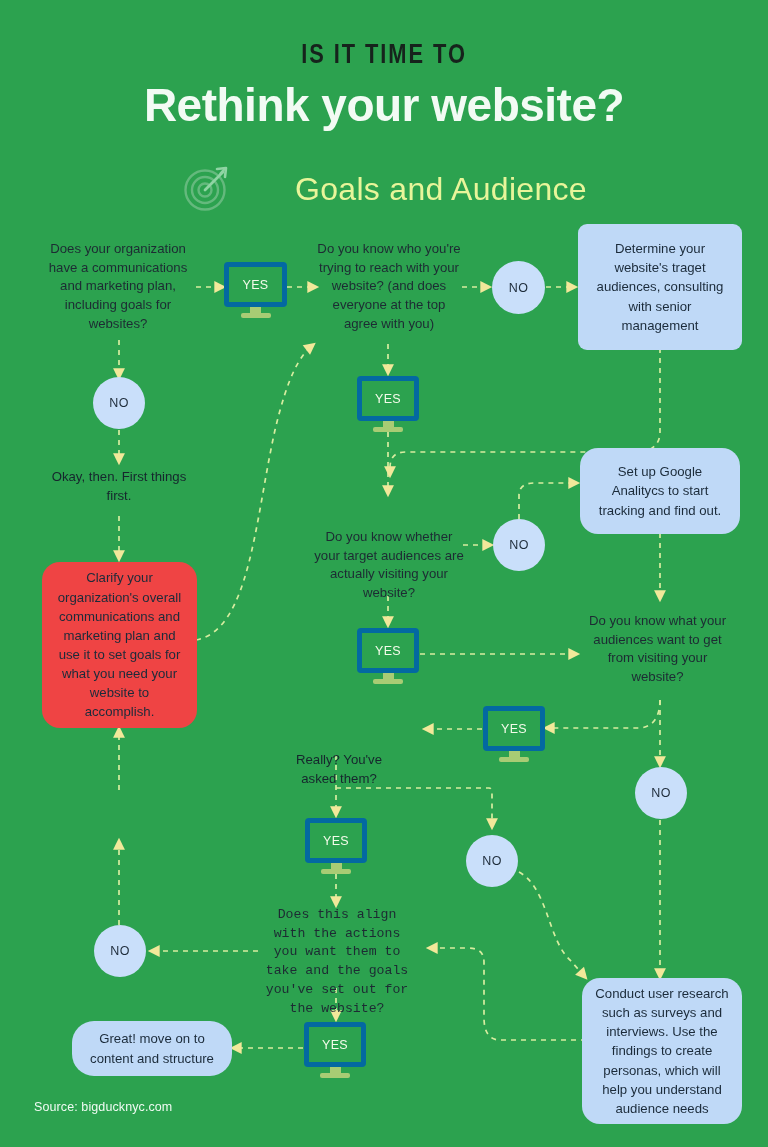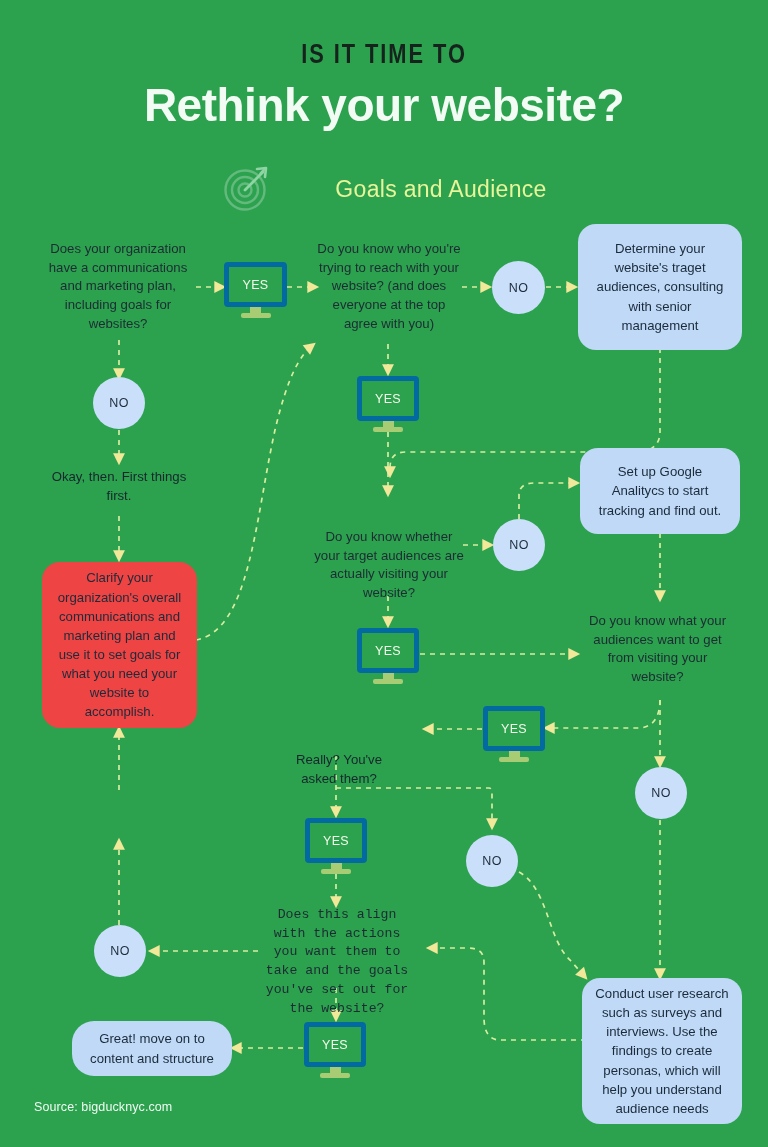--- a/index.html
+++ b/index.html
@@ -31,21 +31,21 @@
     font-size:46px;
     font-weight:bold;
     letter-spacing:-0.5px;
   }
   .section-row{
     position:absolute;left:0;right:0;top:160px;
     display:flex;align-items:center;justify-content:center;gap:18px;
   }
   .section-title{
     color:#e8f59a;
-    font-size:23px;
+    font-size:32px;
     letter-spacing:0.3px;
     margin-left:42px;
   }
   .target-icon{display:block;}
 
   
   #wires{position:absolute;left:0;top:0;width:768px;height:1147px;pointer-events:none;}
 
   
   .node{position:absolute;box-sizing:border-box;}
@@ -202,21 +202,21 @@
 
   <div class="node q" style="left:38px;top:240px;width:160px;">Does your organization have a communications and marketing plan, including goals for websites?</div>
   <div class="node q" style="left:314px;top:240px;width:150px;">Do you know who you're trying to reach with your website? (and does everyone at the top agree with you)</div>
   <div class="node q" style="left:314px;top:528px;width:150px;">Do you know whether your target audiences are actually visiting your website?</div>
   <div class="node q" style="left:580px;top:612px;width:155px;">Do you know what your audiences want to get from visiting your website?</div>
   <div class="node q" style="left:258px;top:906px;width:158px;font-family:Liberation Mono, monospace;">Does this align with the actions you want them to take and the goals you've set out for the website?</div>
 
   <div class="node note" style="left:46px;top:468px;width:146px;">Okay, then. First things first.</div>
   <div class="node note" style="left:280px;top:708px;width:118px;margin-top:43px;">Really? You've asked them?</div>
 
-  <div class="node action" style="left:578px;top:224px;width:164px;height:126px;">Determine your website's traget audiences, consulting with senior management</div>
+  <div class="node action" style="left:578px;top:224px;width:164px;height:126px;border-radius:9px;">Determine your website's traget audiences, consulting with senior management</div>
 
   <div class="node action" style="left:580px;top:448px;width:160px;height:86px;">Set up Google Analitycs to start tracking and find out.</div>
 
   <div class="node action cyan" style="left:42px;top:562px;width:155px;height:166px;">Clarify your organization's overall communications and marketing plan and use it to set goals for what you need your website to accomplish.</div>
 
   <div class="node action" style="left:582px;top:978px;width:160px;height:146px;">Conduct user research such as surveys and interviews. Use the findings to create personas, which will help you understand audience needs</div>
 
   <div class="node action pill" style="left:72px;top:1021px;width:160px;height:55px;">Great! move on to content and structure</div>
 
   <div class="node no-badge" style="left:93px;top:377px;width:52px;height:52px;">NO</div>

